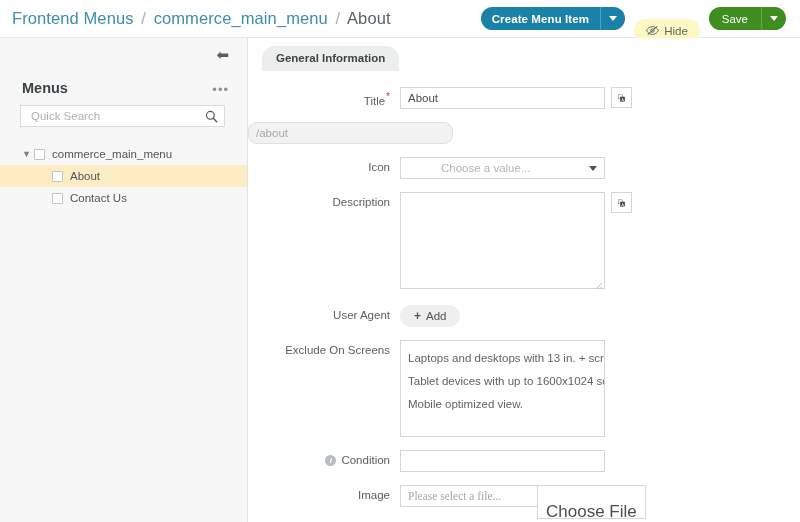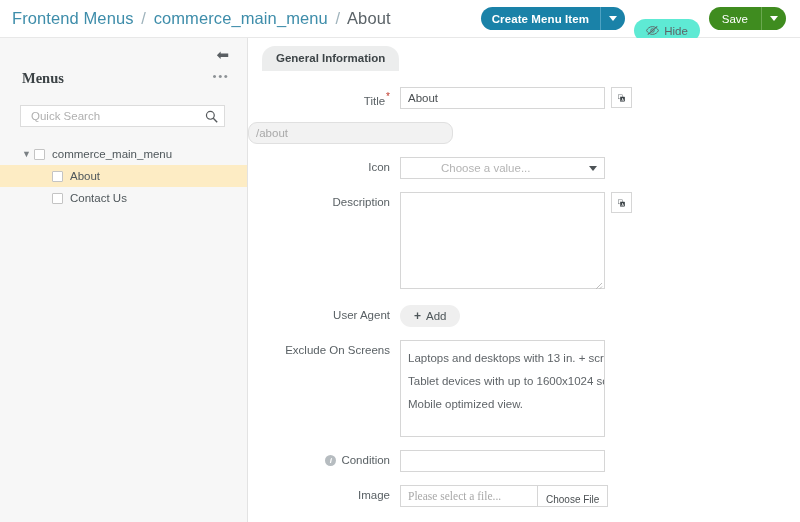--- a/index.html
+++ b/index.html
@@ -61,21 +61,21 @@
   }
   .btn-primary-caret {
     background: #1a82a8;
     color: #fff;
     height: 23px;
     width: 25px;
     border-radius: 0 12px 12px 0;
     border-left: 1px solid #4ea2c2;
   }
   .btn-grey {
-    background: #5eead4;
+    background: #fef9c3;
     color: #5c6568;
     height: 23px;
     padding: 0 12px;
     border-radius: 12px;
     gap: 5px;
     margin-top: 24px;
   }
   .btn-green {
     background: #3f8c1f;
     color: #fff;
@@ -117,24 +117,23 @@
     justify-content: flex-end;
     padding: 0 18px 0 0;
   }
   .arrow-left-icon {
     font-size: 15px;
     color: #5a5f63;
     line-height: 1;
   }
   #menus-title-row {
     display: flex;
-    align-items: flex-start;
+    align-items: flex-end;
     padding: 0 18px 0 22px;
     height: 26px;
-    font-family: Liberation Serif, serif;
   }
   #menus-title {
     font-size: 14.5px;
     font-weight: bold;
     color: #3b4245;
   }
   #menus-more {
     margin-left: auto;
     color: #8d9296;
     font-size: 13px;
@@ -346,22 +345,22 @@
     font-size: 11.5px;
     color: #a8a8a8;
     white-space: nowrap;
     overflow: hidden;
     font-family: Liberation Serif, serif;
   }
   .file-btn {
     height: 22px;
     border: 1px solid #d6d6d6;
     background: #fff;
-    padding: 8px 8px;
-    font-size: 10px;
+    padding: 16px 8px;
+    font-size: 17px;
     font-family: "Liberation Sans", sans-serif;
     color: #4a4f52;
     cursor: pointer;
     white-space: nowrap;
   }
 </style>
 </head>
 <body>
 
 <div id="header">

